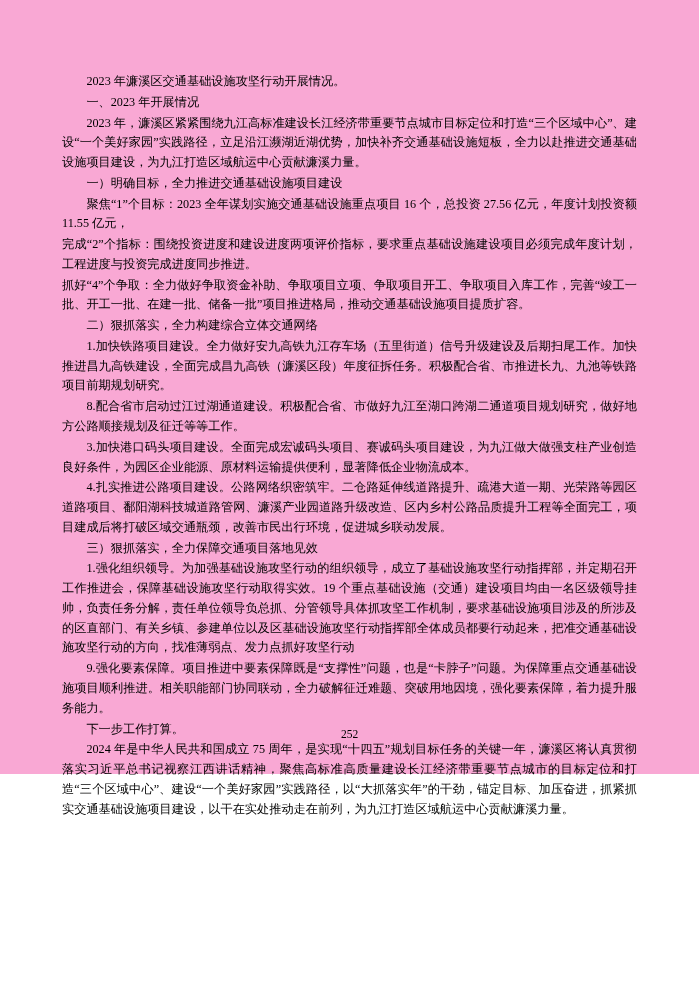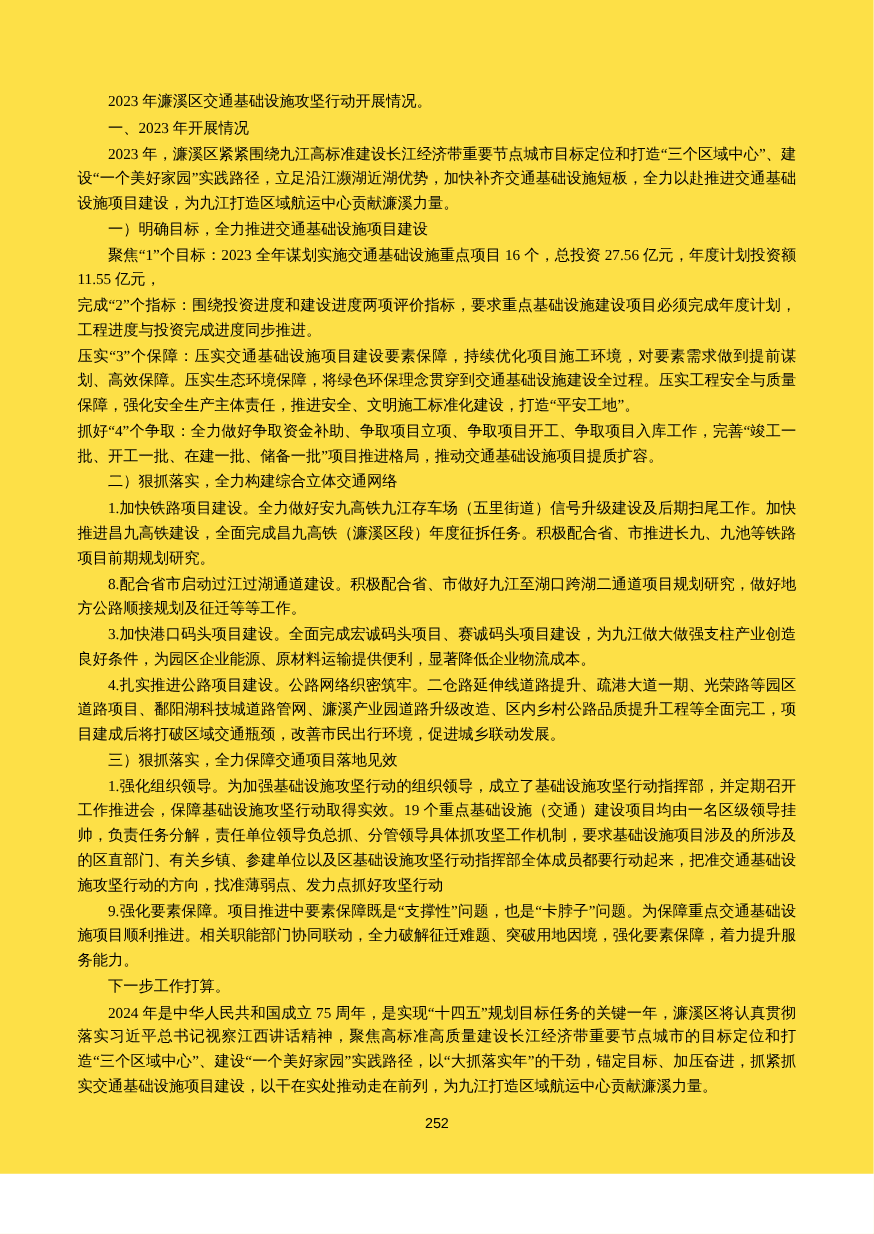--- a/index.html
+++ b/index.html
@@ -9,24 +9,24 @@
   }
   body {
     width: 699px;
     height: 987px;
     font-family: "Liberation Serif", "DejaVu Serif", serif;
     color: #000000;
   }
   .page {
     position: relative;
     width: 699px;
-    height: 939px;
+    height: 774px;
     box-sizing: border-box;
     padding: 72px 62px 20px 62px;
-    background: #fde047;
+    background: #f9a8d4;
   }
   .doc-body {
     font-size: 12.2px;
     line-height: 1.62;
     text-align: justify;
     text-justify: inter-ideograph;
   }
   .para {
     margin: 0 0 1px 0;
     text-indent: 2em;
@@ -34,35 +34,34 @@
   .para.flush {
     text-indent: 0;
   }
   .page-number {
     position: absolute;
     left: 0;
     right: 0;
     bottom: 34px;
     text-align: center;
     font-size: 11.5px;
-    font-family: Liberation Sans, sans-serif;
+    font-family: Liberation Serif, serif;
   }
 </style>
 </head>
 <body>
 
 <div class="page">
   <div class="doc-body">
     <p class="para">2023 年濂溪区交通基础设施攻坚行动开展情况。</p>
     <p class="para">一、2023 年开展情况</p>
     <p class="para">2023 年，濂溪区紧紧围绕九江高标准建设长江经济带重要节点城市目标定位和打造“三个区域中心”、建设“一个美好家园”实践路径，立足沿江濒湖近湖优势，加快补齐交通基础设施短板，全力以赴推进交通基础设施项目建设，为九江打造区域航运中心贡献濂溪力量。</p>
     <p class="para">一）明确目标，全力推进交通基础设施项目建设</p>
     <p class="para">聚焦“1”个目标：2023 全年谋划实施交通基础设施重点项目 16 个，总投资 27.56 亿元，年度计划投资额 11.55 亿元，</p>
     <p class="para flush">完成“2”个指标：围绕投资进度和建设进度两项评价指标，要求重点基础设施建设项目必须完成年度计划，工程进度与投资完成进度同步推进。</p>
-    <p class="para flush">压实“3”个保障：压实交通基础设施项目建设要素保障，持续优化项目施工环境，对要素需求做到提前谋划、高效保障。压实生态环境保障，将绿色环保理念贯穿到交通基础设施建设全过程。压实工程安全与质量保障，强化安全生产主体责任，推进安全、文明施工标准化建设，打造“平安工地”。</p>
     <p class="para flush">抓好“4”个争取：全力做好争取资金补助、争取项目立项、争取项目开工、争取项目入库工作，完善“竣工一批、开工一批、在建一批、储备一批”项目推进格局，推动交通基础设施项目提质扩容。</p>
     <p class="para">二）狠抓落实，全力构建综合立体交通网络</p>
     <p class="para">1.加快铁路项目建设。全力做好安九高铁九江存车场（五里街道）信号升级建设及后期扫尾工作。加快推进昌九高铁建设，全面完成昌九高铁（濂溪区段）年度征拆任务。积极配合省、市推进长九、九池等铁路项目前期规划研究。</p>
     <p class="para">8.配合省市启动过江过湖通道建设。积极配合省、市做好九江至湖口跨湖二通道项目规划研究，做好地方公路顺接规划及征迁等等工作。</p>
     <p class="para">3.加快港口码头项目建设。全面完成宏诚码头项目、赛诚码头项目建设，为九江做大做强支柱产业创造良好条件，为园区企业能源、原材料运输提供便利，显著降低企业物流成本。</p>
     <p class="para">4.扎实推进公路项目建设。公路网络织密筑牢。二仓路延伸线道路提升、疏港大道一期、光荣路等园区道路项目、鄱阳湖科技城道路管网、濂溪产业园道路升级改造、区内乡村公路品质提升工程等全面完工，项目建成后将打破区域交通瓶颈，改善市民出行环境，促进城乡联动发展。</p>
     <p class="para">三）狠抓落实，全力保障交通项目落地见效</p>
     <p class="para">1.强化组织领导。为加强基础设施攻坚行动的组织领导，成立了基础设施攻坚行动指挥部，并定期召开工作推进会，保障基础设施攻坚行动取得实效。19 个重点基础设施（交通）建设项目均由一名区级领导挂帅，负责任务分解，责任单位领导负总抓、分管领导具体抓攻坚工作机制，要求基础设施项目涉及的所涉及的区直部门、有关乡镇、参建单位以及区基础设施攻坚行动指挥部全体成员都要行动起来，把准交通基础设施攻坚行动的方向，找准薄弱点、发力点抓好攻坚行动</p>
     <p class="para">9.强化要素保障。项目推进中要素保障既是“支撑性”问题，也是“卡脖子”问题。为保障重点交通基础设施项目顺利推进。相关职能部门协同联动，全力破解征迁难题、突破用地因境，强化要素保障，着力提升服务能力。</p>
     <p class="para">下一步工作打算。</p>

